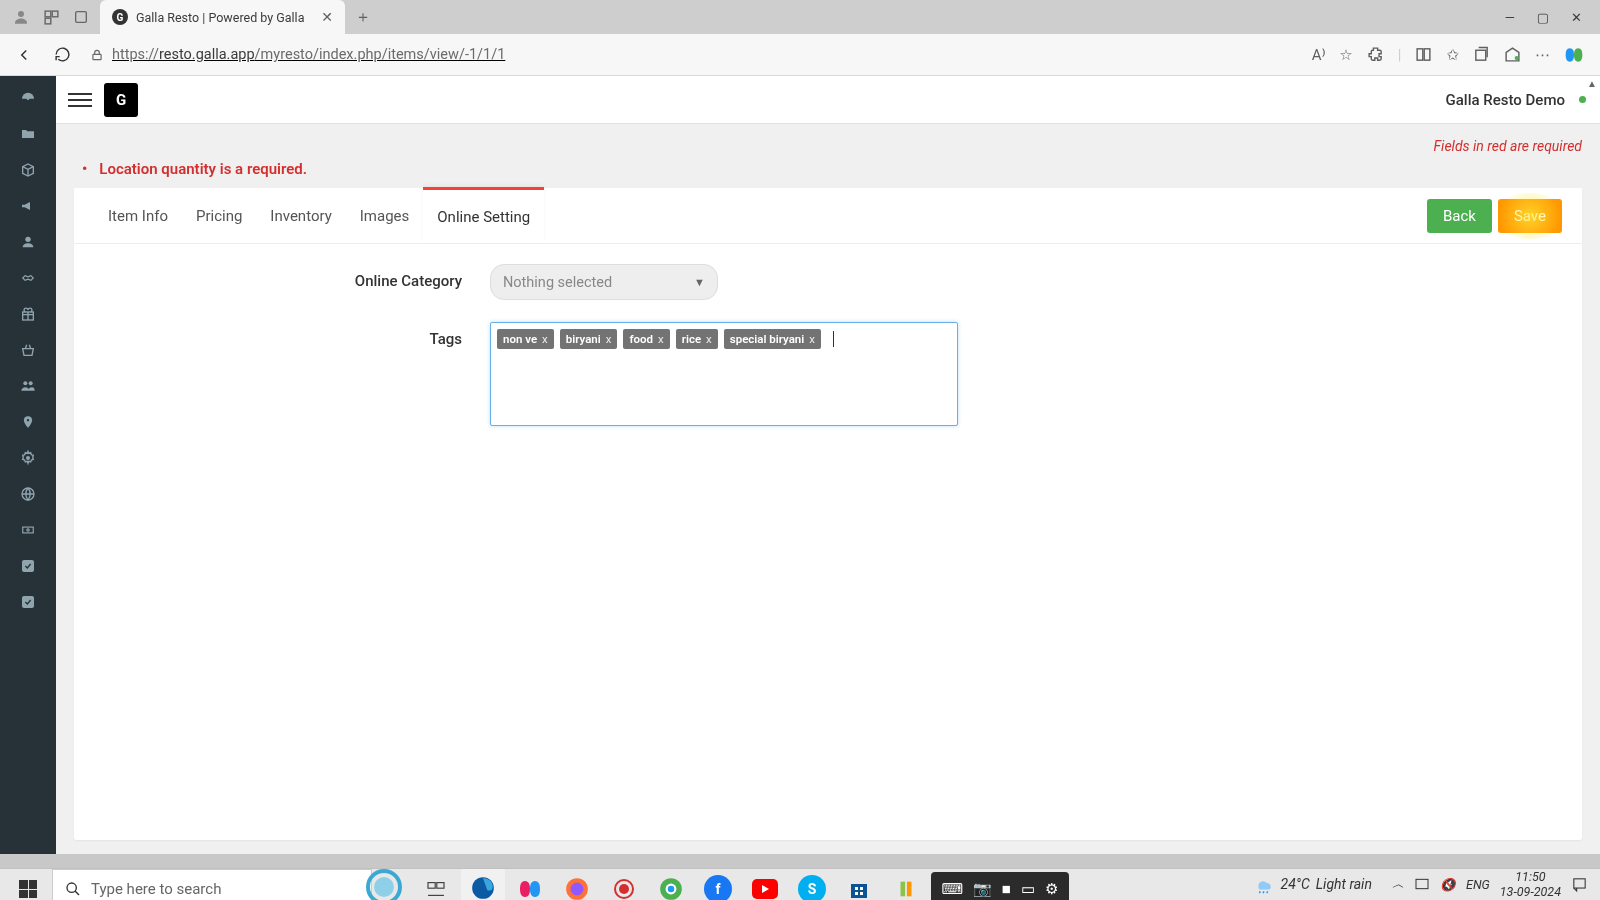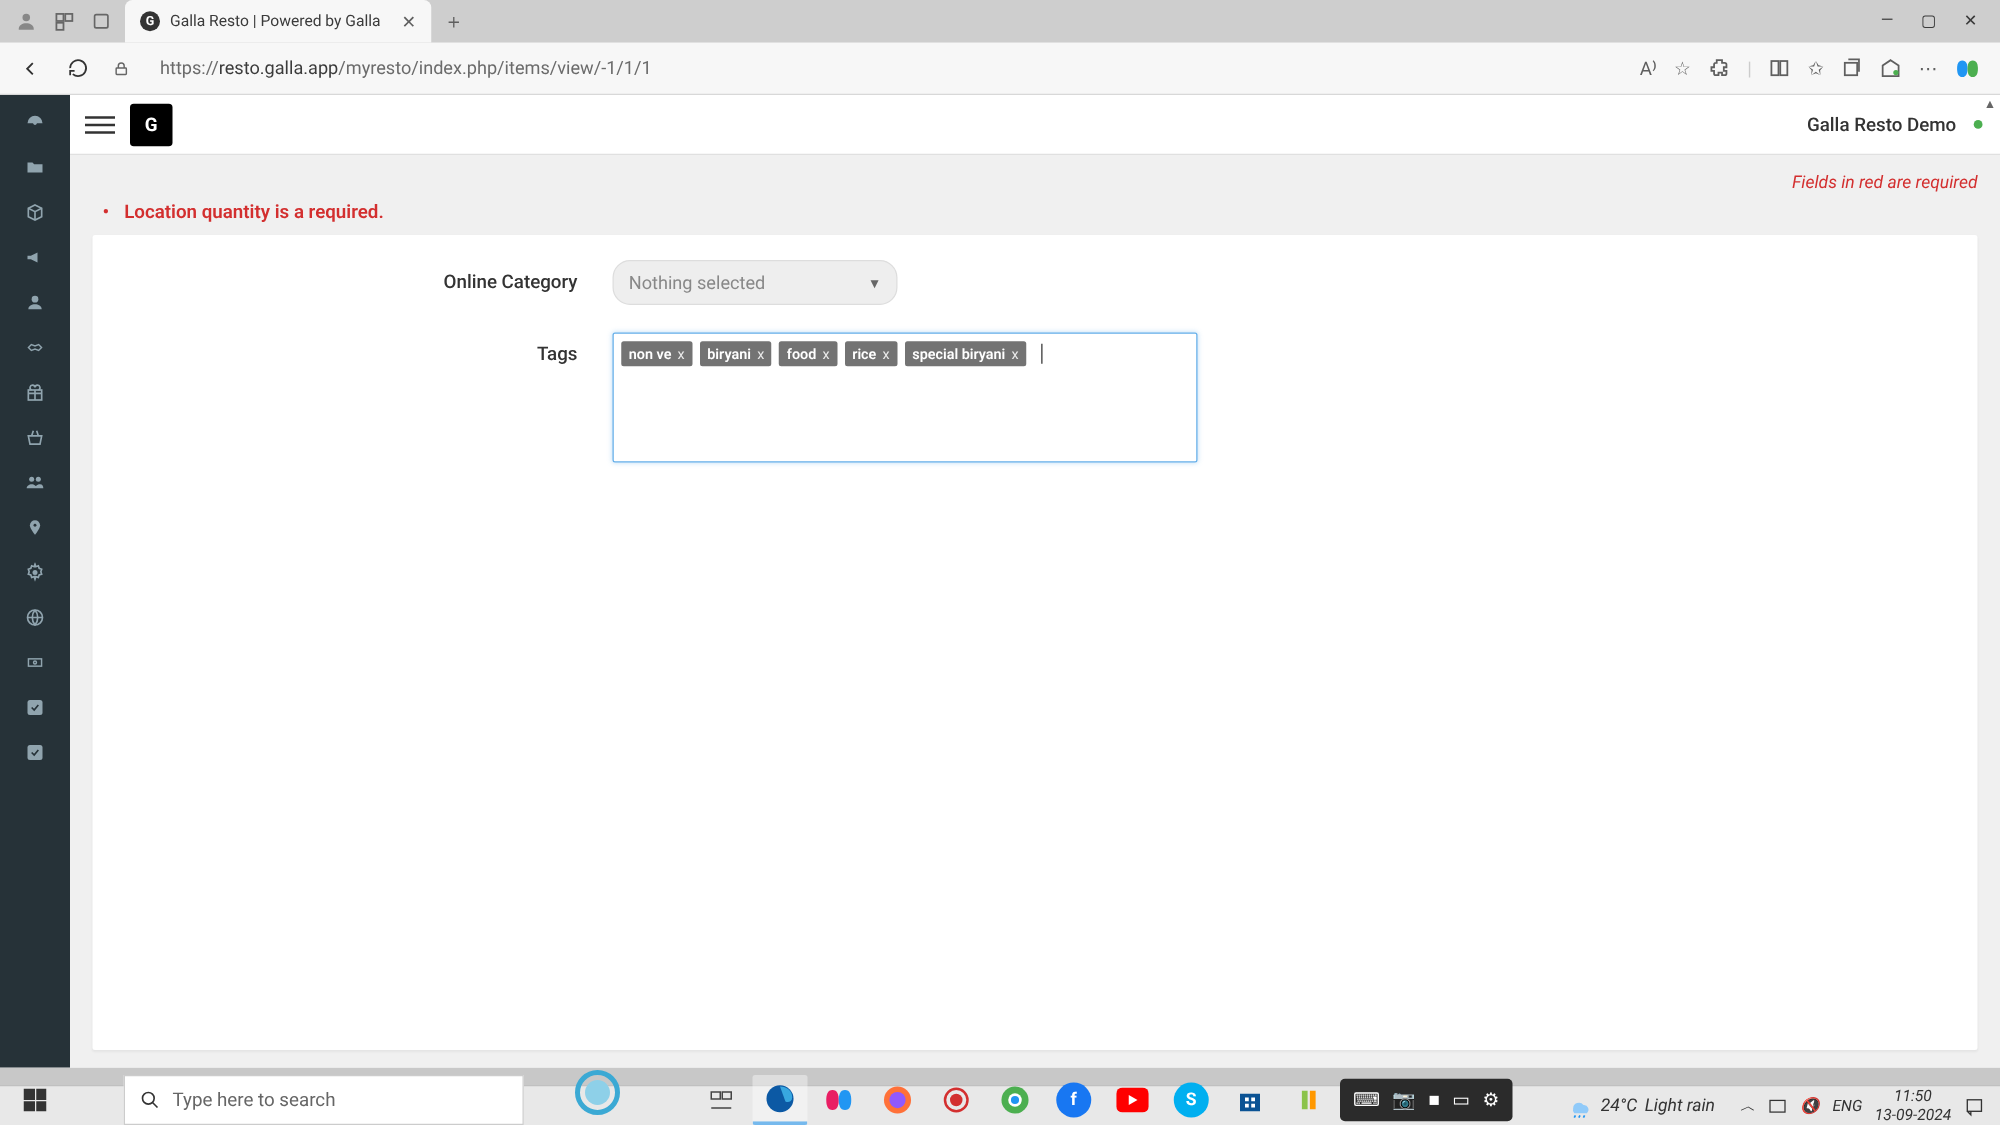--- a/index.html
+++ b/index.html
@@ -11,21 +11,21 @@
 .tab { background: #f7f7f7; height: 34px; display: flex; align-items: center; padding: 0 10px 0 12px; border-radius: 6px 6px 0 0; margin-left: 4px; min-width: 245px; gap: 8px; }
 .tab .favicon { width: 16px; height: 16px; background: #333; border-radius: 50%; display: flex; align-items: center; justify-content: center; font-size: 10px; color: #fff; font-weight: bold; }
 .tab .tab-title { font-size: 12.5px; color: #3b3b3b; flex: 1; white-space: nowrap; overflow: hidden; }
 .tab .tab-close { font-size: 14px; color: #5f5f5f; cursor: pointer; padding: 2px; }
 .new-tab { margin-left: 10px; color: #5f5f5f; font-size: 16px; cursor: pointer; }
 .win-ctrl { margin-left: auto; display: flex; gap: 22px; padding-right: 12px; color: #3b3b3b; }
 .win-ctrl span { font-size: 13px; cursor: pointer; }
 
 .addr-bar { height: 42px; background: #f7f7f7; display: flex; align-items: center; padding: 0 10px; gap: 10px; border-bottom: 1px solid #d8d8d8; }
 .addr-bar .nav-ico { width: 28px; height: 28px; display: flex; align-items: center; justify-content: center; color: #3b3b3b; cursor: pointer; font-size: 16px; }
-.url-field { flex: 1; display: flex; align-items: center; gap: 24px; padding: 0 4px; }
+.url-field { flex: 1; display: flex; align-items: center; gap: 8px; padding: 0 4px; text-decoration: underline; }
 .url-field .lock { color: #6b6b6b; font-size: 13px; }
 .url-field .url { font-size: 14.5px; color: #6b6b6b; }
 .url-field .url .host { color: #3b3b3b; }
 .right-icons { display: flex; align-items: center; gap: 14px; padding-right: 6px; color: #5f5f5f; }
 .right-icons span { font-size: 15px; cursor: pointer; }
 .sep { color: #ccc; }
 
 
 .viewport { height: 778px; display: flex; background: #fff; position: relative; }
 .scroll-arrow-up { position: absolute; right: 3px; top: 2px; font-size: 10px; color: #666; }
@@ -60,21 +60,21 @@
 .form-label { width: 392px; text-align: right; padding-right: 28px; font-size: 15px; color: #333; padding-top: 8px; font-weight: 500; }
 .dropdown-sm { width: 228px; height: 36px; background: #eee; border: 1px solid #ddd; border-radius: 14px; display: flex; align-items: center; padding: 0 12px; justify-content: space-between; color: #888; font-size: 14.5px; cursor: pointer; }
 .dropdown-lg { width: 468px; height: 36px; border: 1px solid #ccc; border-radius: 3px; display: flex; align-items: center; padding: 0 12px; justify-content: space-between; font-size: 15px; cursor: pointer; background: #fff; }
 .chev { font-size: 11px; color: #666; }
 .tag-box { width: 468px; min-height: 104px; border: 1px solid #66afe9; border-radius: 2px; padding: 6px; display: flex; flex-wrap: wrap; gap: 6px; align-content: flex-start; background: #fff; box-shadow: 0 0 4px rgba(102,175,233,0.4); }
 .tag { background: #737373; color: #fff; font-size: 11.5px; font-weight: 600; padding: 3px 6px; border-radius: 2px; display: flex; align-items: center; gap: 5px; }
 .tag .tag-x { opacity: 0.85; cursor: pointer; font-weight: normal; }
 .tag-cursor { width: 1px; height: 16px; background: #333; margin-left: 6px; align-self: center; }
 
 
-.taskbar { position: fixed; bottom: 0; left: 0; right: 0; height: 32px; background: #e8e8e8; border-top: 1px solid #c0c0c0; display: flex; align-items: flex-end; padding: 0 4px; gap: 47px; }
+.taskbar { position: fixed; bottom: 0; left: 0; right: 0; height: 32px; background: #e8e8e8; border-top: 1px solid #c0c0c0; display: flex; align-items: flex-start; padding: 0 4px; }
 .start-btn { width: 48px; height: 40px; display: flex; align-items: center; justify-content: center; cursor: pointer; }
 .win-logo { width: 18px; height: 18px; display: grid; grid-template-columns: 1fr 1fr; grid-template-rows: 1fr 1fr; gap: 1px; }
 .win-logo div { background: #333; }
 .search-box { display: flex; align-items: center; background: #fff; height: 40px; width: 320px; border: 1px solid #ccc; padding: 0 12px; gap: 10px; font-size: 15px; color: #666; }
 .task-icons { display: flex; align-items: center; gap: 3px; margin-left: 8px; }
 .task-ico { width: 44px; height: 40px; display: flex; align-items: center; justify-content: center; cursor: pointer; border-radius: 2px; }
 .task-ico.active { border-bottom: 3px solid #76b9ed; background: rgba(255,255,255,0.4); }
 .tdot { width: 28px; height: 28px; border-radius: 4px; display: flex; align-items: center; justify-content: center; font-size: 14px; }
 .capsule { background: #2b2b2b; height: 34px; border-radius: 4px; display: flex; align-items: center; gap: 10px; padding: 0 10px; color: #fff; font-size: 15px; }
 .sys-tray { margin-left: auto; display: flex; align-items: center; gap: 10px; padding-right: 8px; font-size: 12.5px; color: #333; font-style: italic; }
@@ -286,20 +286,33 @@
     </div>
 
     <div class="content-wrap">
       <div class="red-hint">Fields in red are required</div>
       <div class="err-bullet">
         <span>•</span>
         <span>Location quantity is a required.</span>
       </div>
 
       <div class="card">
+        <div class="tab-row">
+          <div class="nav-tab">Item Info</div>
+          <div class="nav-tab">Pricing</div>
+          <div class="nav-tab">Inventory</div>
+          <div class="nav-tab">Images</div>
+          <div class="nav-tab active">Online Setting</div>
+          <div class="tab-spacer"></div>
+          <button class="btn btn-back">Back</button>
+          <button class="btn btn-save">
+            <div class="save-highlight"></div>
+            <span>Save</span>
+          </button>
+        </div>
 
         <div class="form-area">
           <div class="form-row">
             <div class="form-label">Online Category</div>
             <div class="dropdown-sm">
               <span>Nothing selected</span>
               <span class="chev">▼</span>
             </div>
           </div>
 

